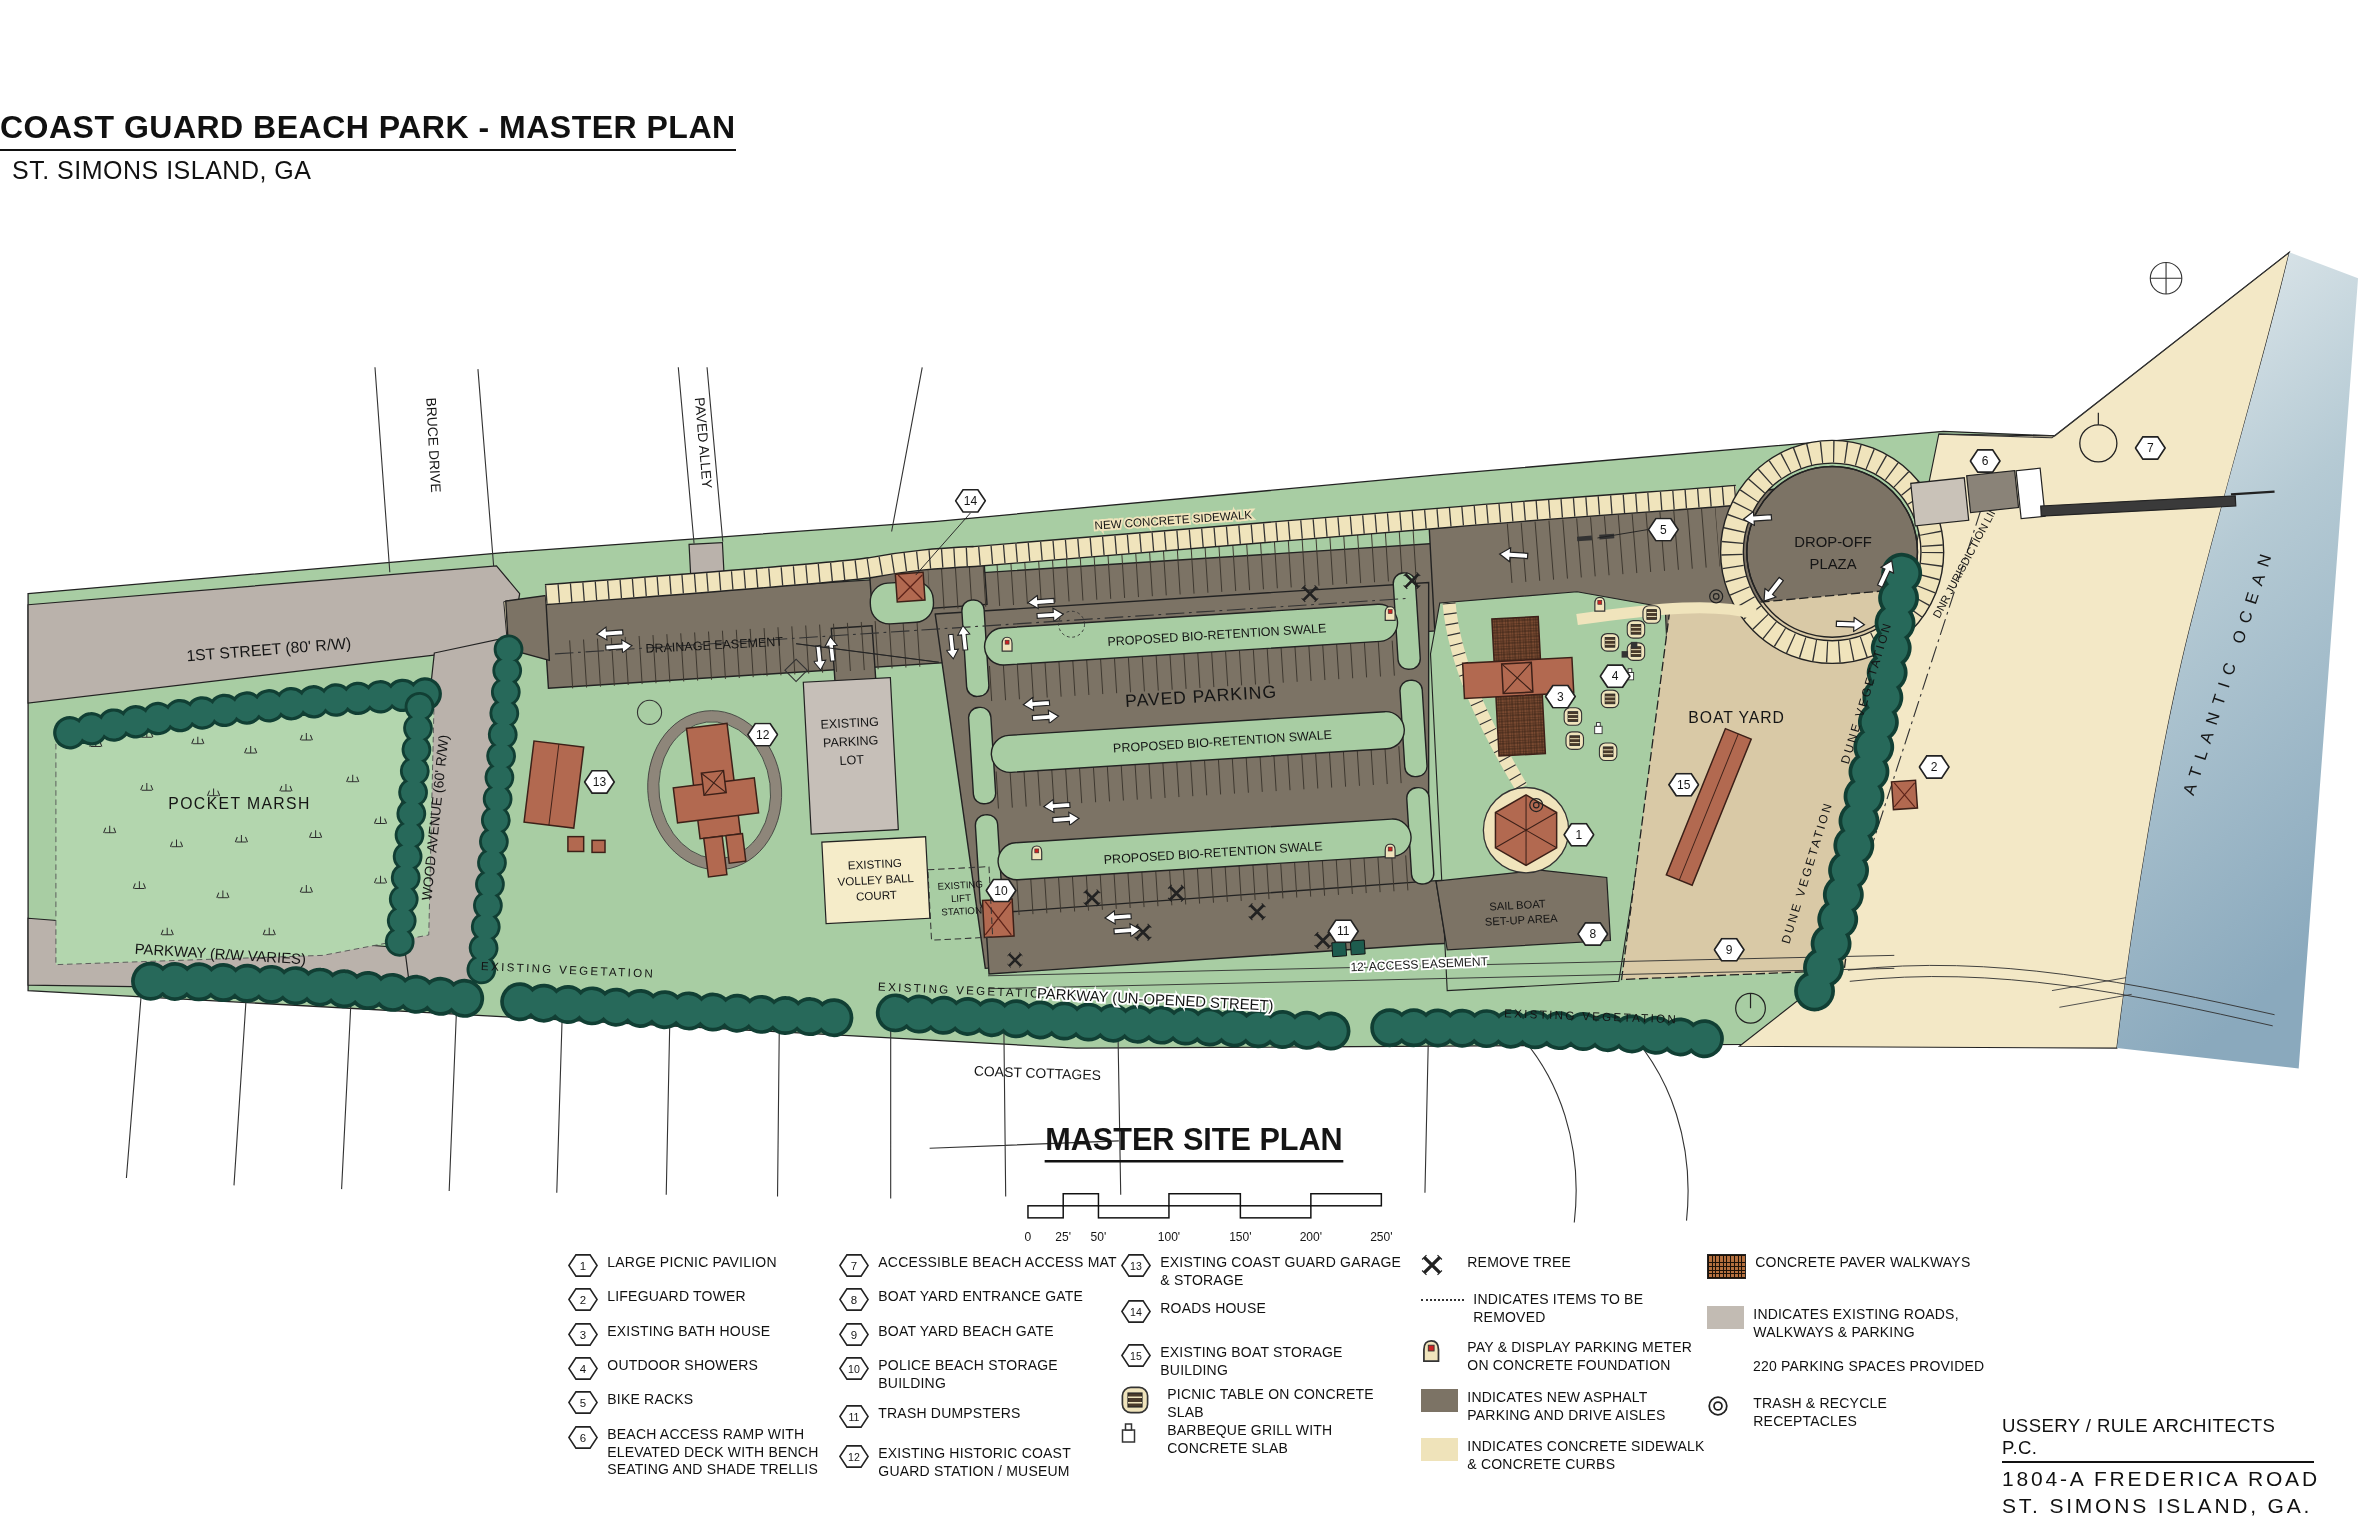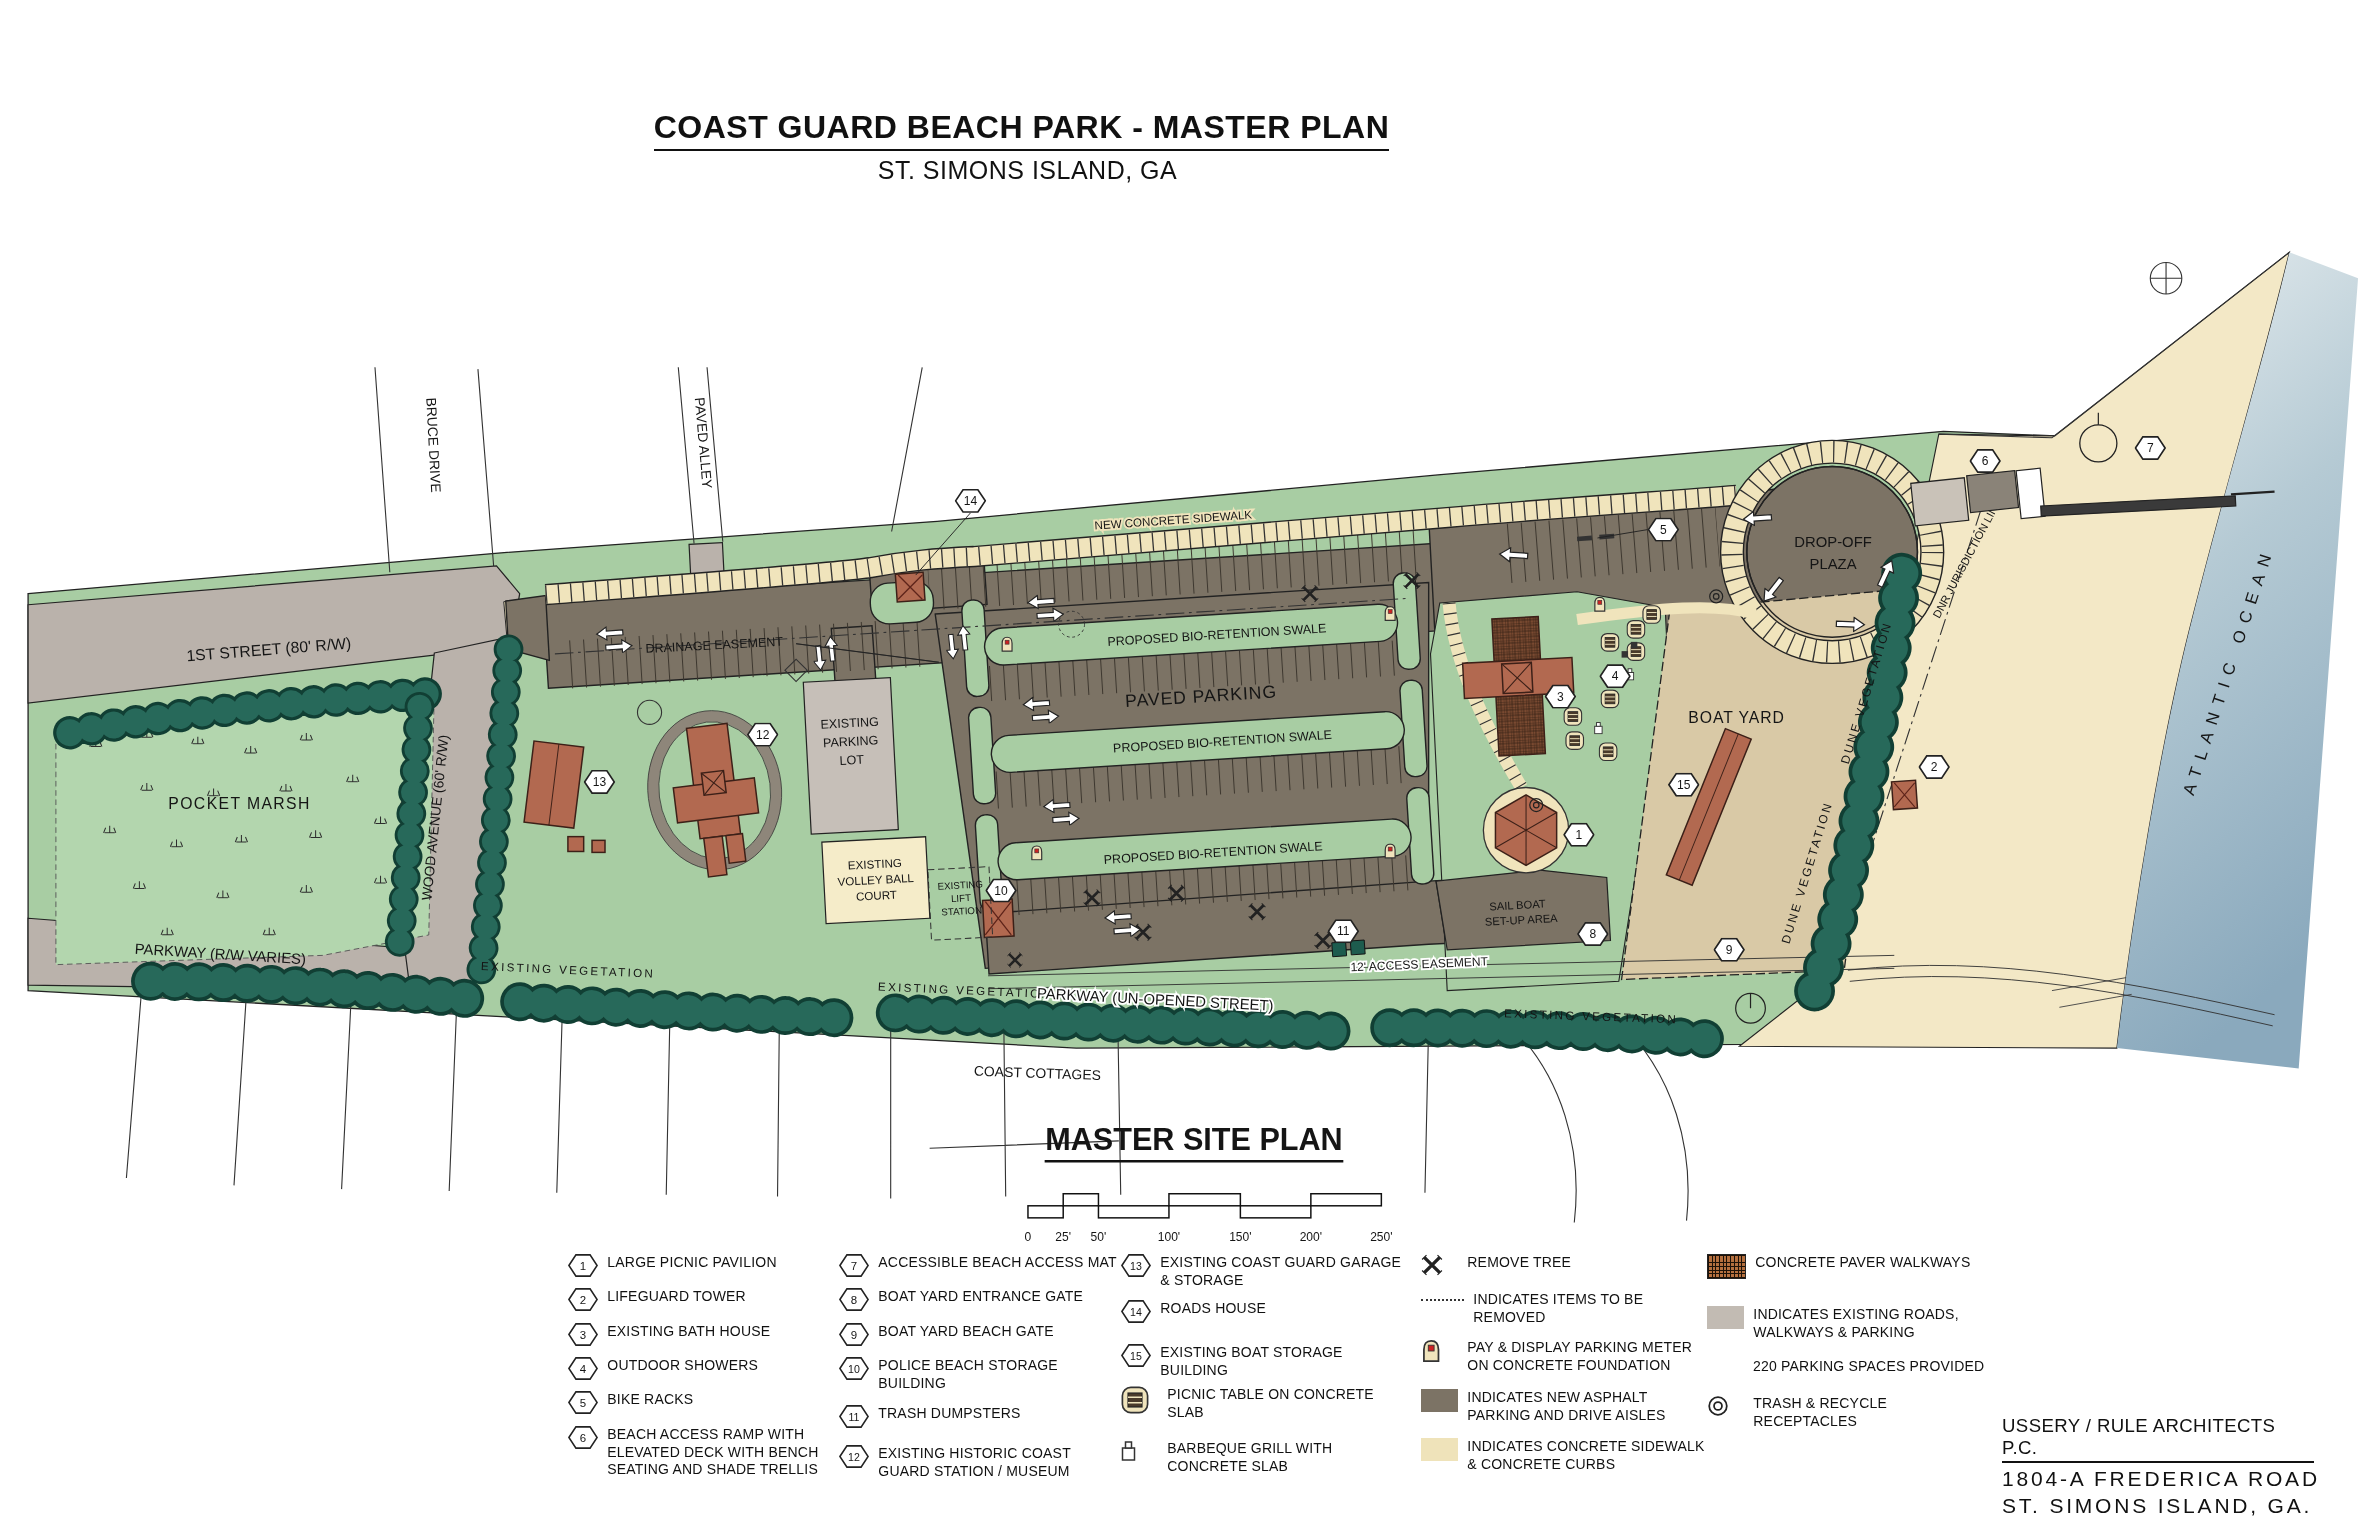--- a/index.html
+++ b/index.html
@@ -1,19 +1,19 @@
 <!DOCTYPE html>
 <html style="font-size:15px"><head>
 <meta charset="utf-8">
 <style>
   html,body{margin:0;padding:0;background:#fff;}
   body{width:2375px;height:1536px;position:relative;font-family:"Liberation Sans",sans-serif;color:#111;overflow:hidden;}
   .abs{position:absolute;}
   
-  #main-title{top:109px;left:0;width:2043px;text-align:center;}
+  #main-title{top:109px;left:0;width:2043px;text-align:left;}
   #main-title .t1{display:inline-block;font-size:32px;font-weight:bold;letter-spacing:0.5px;border-bottom:2.8px solid #111;padding-bottom:2.8px;}
   #main-title .t2{font-size:25px;margin-top:5.6px;letter-spacing:0.5px;padding-left:12px;}
   
   .lg-col{position:absolute;width:278px;}
   .lg-item{position:absolute;display:flex;gap:9.3px;align-items:flex-start;}
   .lg-hex{flex:0 0 30px;}
   .lg-ic{flex:0 0 37px;display:flex;justify-content:flex-start;}
   .lg-label{font-size:14px;line-height:17.6px;white-space:pre-line;letter-spacing:0.2px;}
   .sw{width:37px;height:23px;display:inline-block;}
   .sw-asphalt{background:#7c7365;}
@@ -621,21 +621,21 @@
       <span class="lg-ic">
         <svg width="28" height="28" viewBox="0 0 20 20">
           <rect x="1" y="1" width="18" height="18" rx="6" fill="#f0e4bc" stroke="#333" stroke-width="1.2"></rect>
           <rect x="5" y="5" width="10" height="10" fill="#4a3a2a" stroke="#222" stroke-width="0.8"></rect>
           <path d="M5,8 H15 M5,12 H15" stroke="#f0e4bc" stroke-width="1"></path>
         </svg>
       </span>
       <div class="lg-label">PICNIC TABLE ON CONCRETE
 SLAB</div>
     </div>
-  <div class="lg-item" style="top:186px">
+  <div class="lg-item" style="top:168px">
       <span class="lg-ic">
         <svg width="15" height="22" viewBox="0 0 10 14">
           <rect x="1" y="5" width="8" height="8" fill="#fff" stroke="#333" stroke-width="1"></rect>
           <rect x="3" y="1" width="4" height="4" fill="#fff" stroke="#333" stroke-width="1"></rect>
         </svg>
       </span>
       <div class="lg-label">BARBEQUE GRILL WITH
 CONCRETE SLAB</div>
     </div>
 </div>

